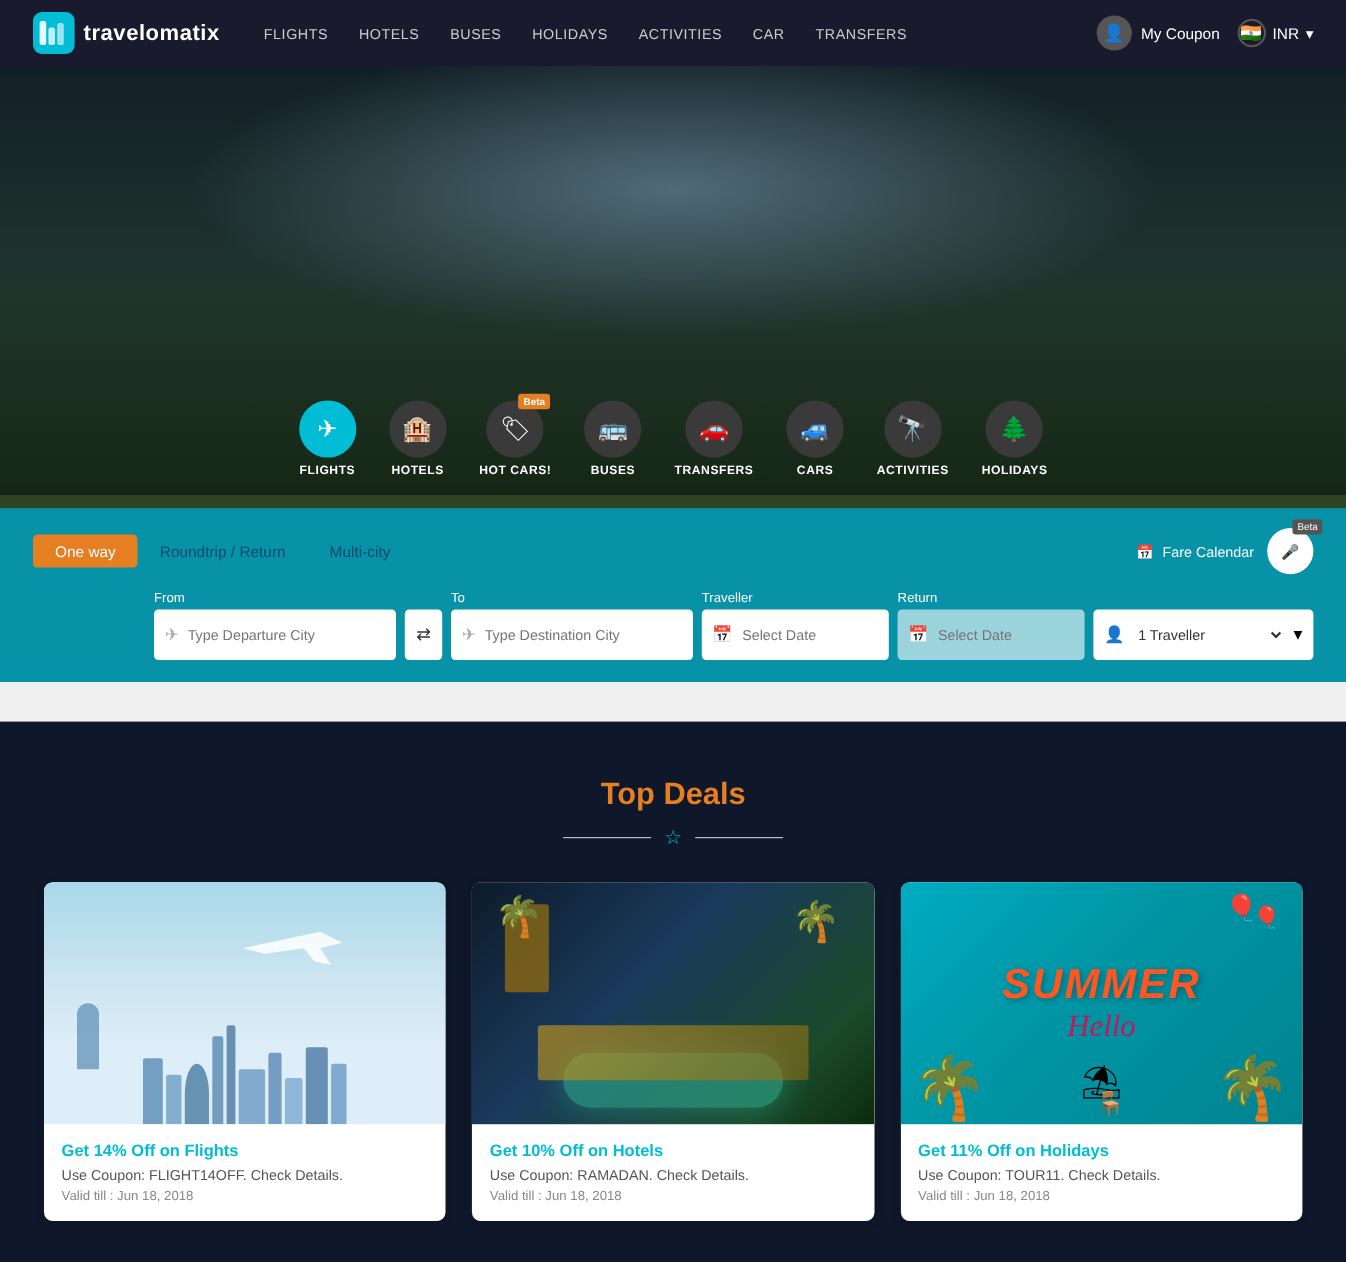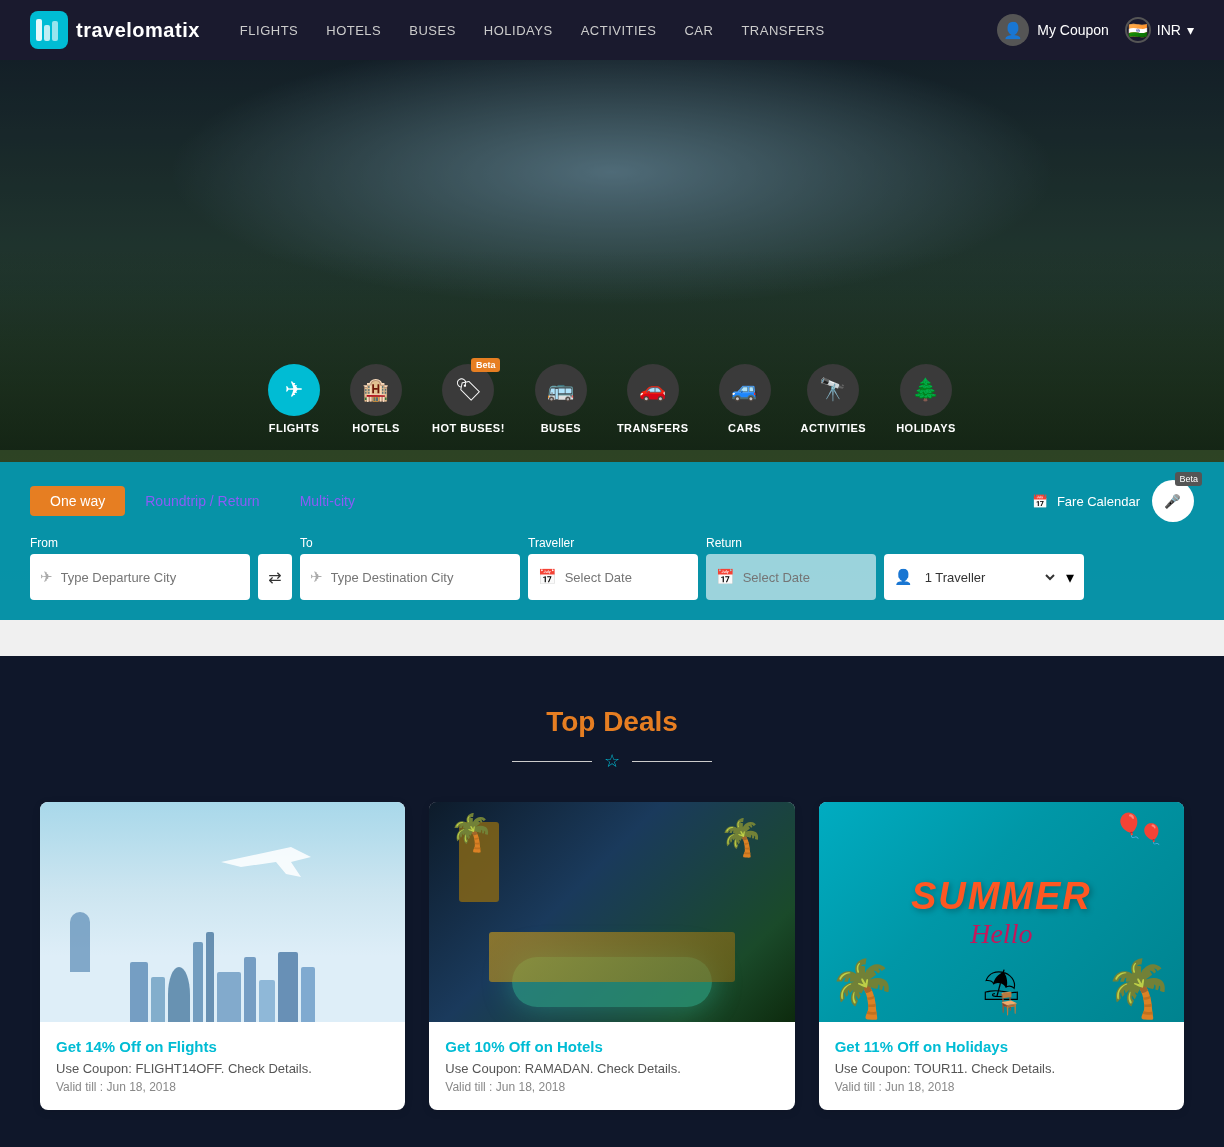--- a/index.html
+++ b/index.html
@@ -120,21 +120,21 @@
     .trip-type-tabs {
       display: flex;
       gap: 0;
       margin-bottom: 14px;
       align-items: center;
     }
     .trip-tab {
       padding: 7px 20px;
       border: none;
       background: transparent;
-      color: #8b5cf6;
+      color: #0c4a6e;
       font-size: 14px;
       cursor: pointer;
       border-radius: 4px;
     }
     .trip-tab.active {
       background: #e67e22;
       color: white;
     }
     .fare-calendar {
       margin-left: auto;
@@ -165,20 +165,21 @@
       background: #555;
       color: white;
       font-size: 9px;
       padding: 2px 4px;
       border-radius: 3px;
     }
     .search-fields {
       display: flex;
       gap: 8px;
       align-items: flex-end;
+      justify-content: flex-end;
     }
     .field-group {
       display: flex;
       flex-direction: column;
       gap: 4px;
     }
     .field-label {
       color: white;
       font-size: 12px;
       font-weight: 500;
@@ -470,21 +471,21 @@
       <div class="cat-icon-wrap">
         <span>🏨</span>
       </div>
       <span class="cat-label">HOTELS</span>
     </div>
     <div class="cat-item">
       <div class="cat-icon-wrap">
         <span class="new-badge">Beta</span>
         <span>🏷</span>
       </div>
-      <span class="cat-label">HOT BUSES!</span>
+      <span class="cat-label">HOT CARS!</span>
     </div>
     <div class="cat-item">
       <div class="cat-icon-wrap">
         <span>🚌</span>
       </div>
       <span class="cat-label">BUSES</span>
     </div>
     <div class="cat-item">
       <div class="cat-icon-wrap">
         <span>🚗</span>

